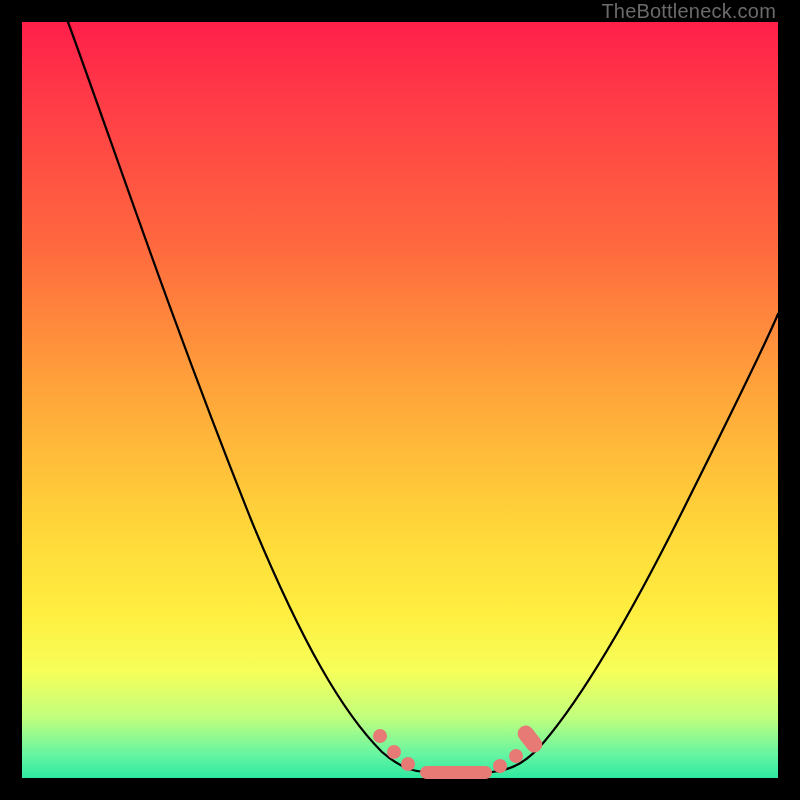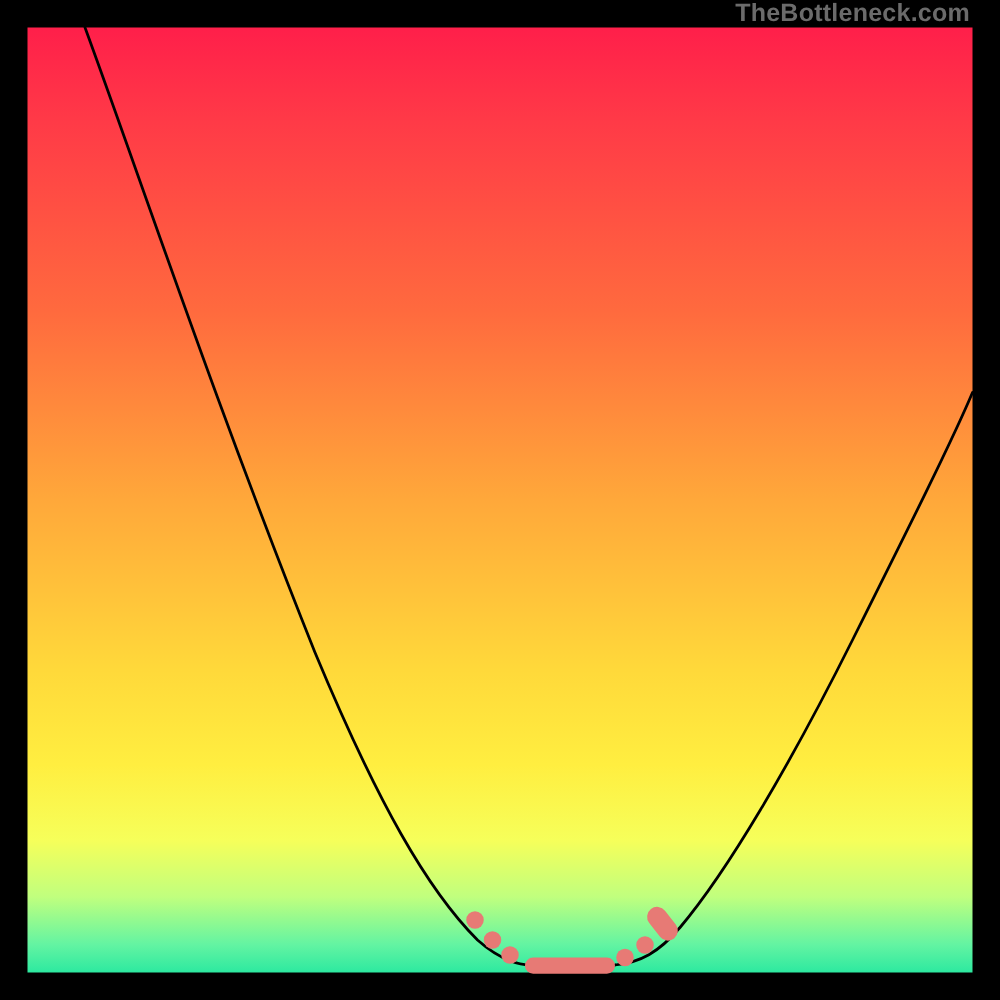--- a/index.html
+++ b/index.html
@@ -36,21 +36,21 @@
       #64f4a2 97%,
       #2de9a0 100%
     );
   }
   .watermark {
     position: absolute;
     top: 0;
     right: 24px;
     color: #6b6b6b;
     font-size: 20px;
-    font-weight: 700;
+    font-weight: 400;
     letter-spacing: 0.2px;
     user-select: none;
   }
   svg.curve {
     position: absolute;
     left: 0;
     top: 0;
     width: 756px;
     height: 756px;
     overflow: visible;

